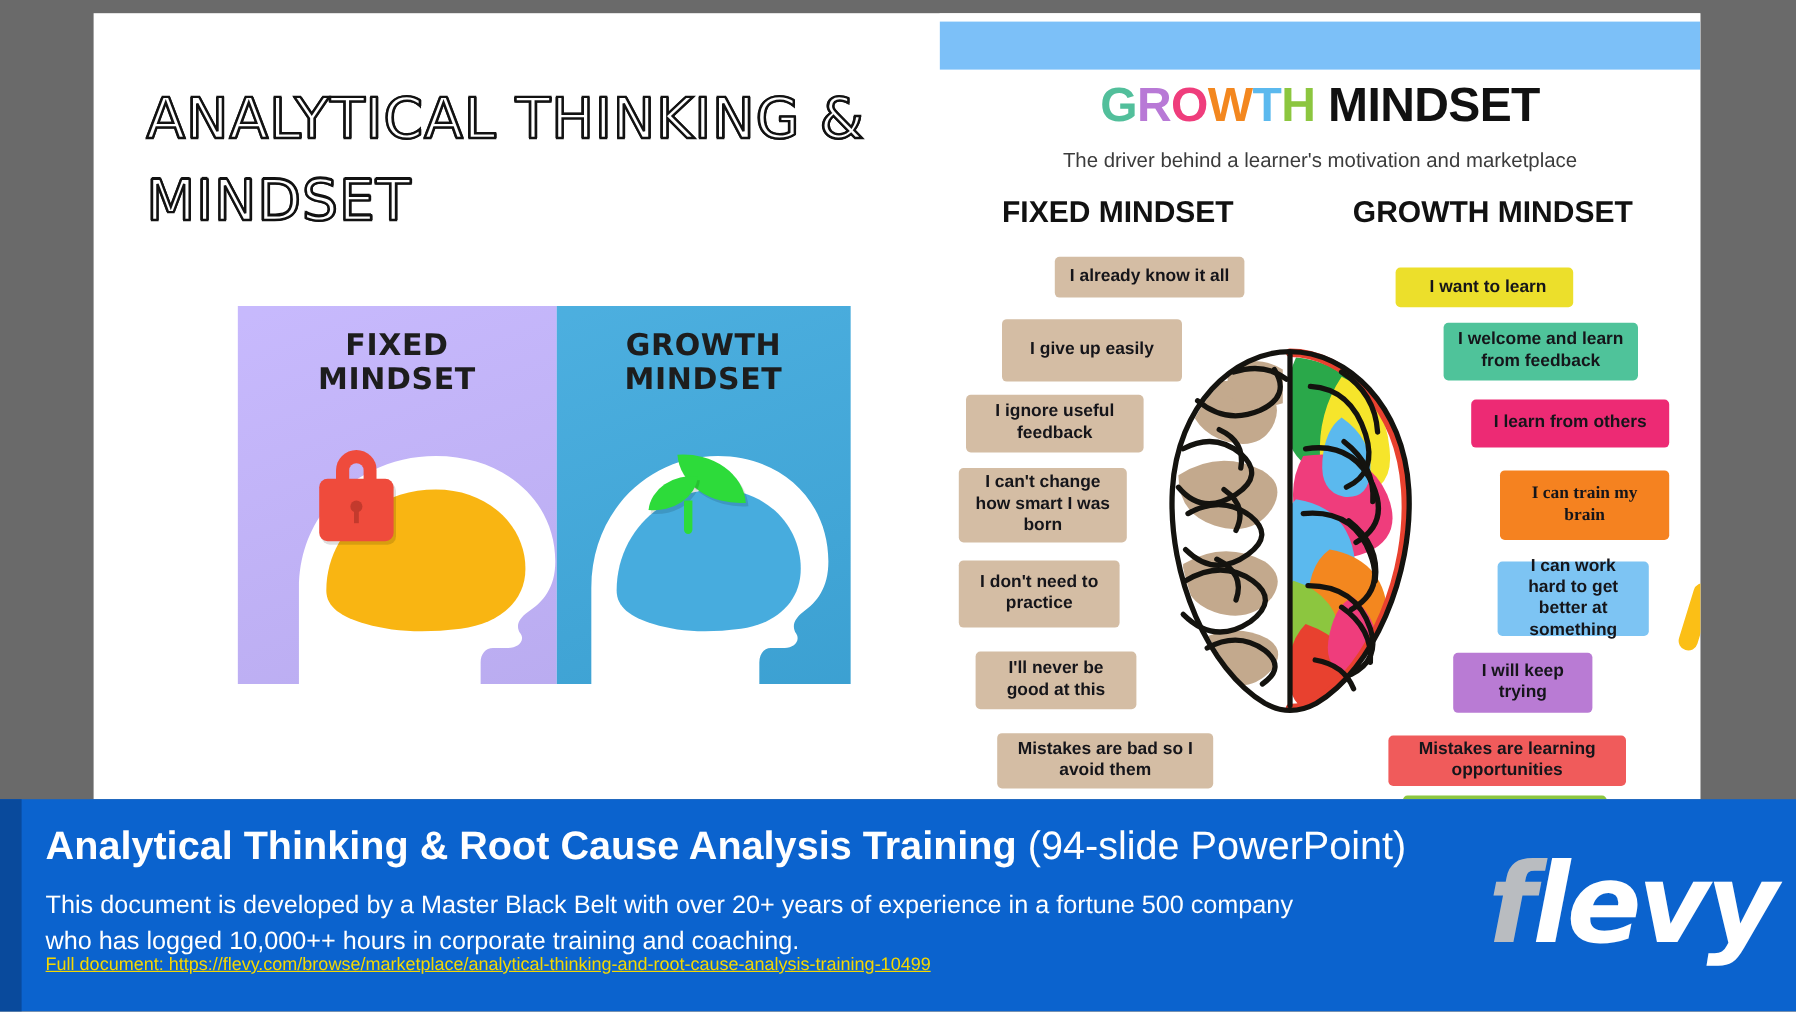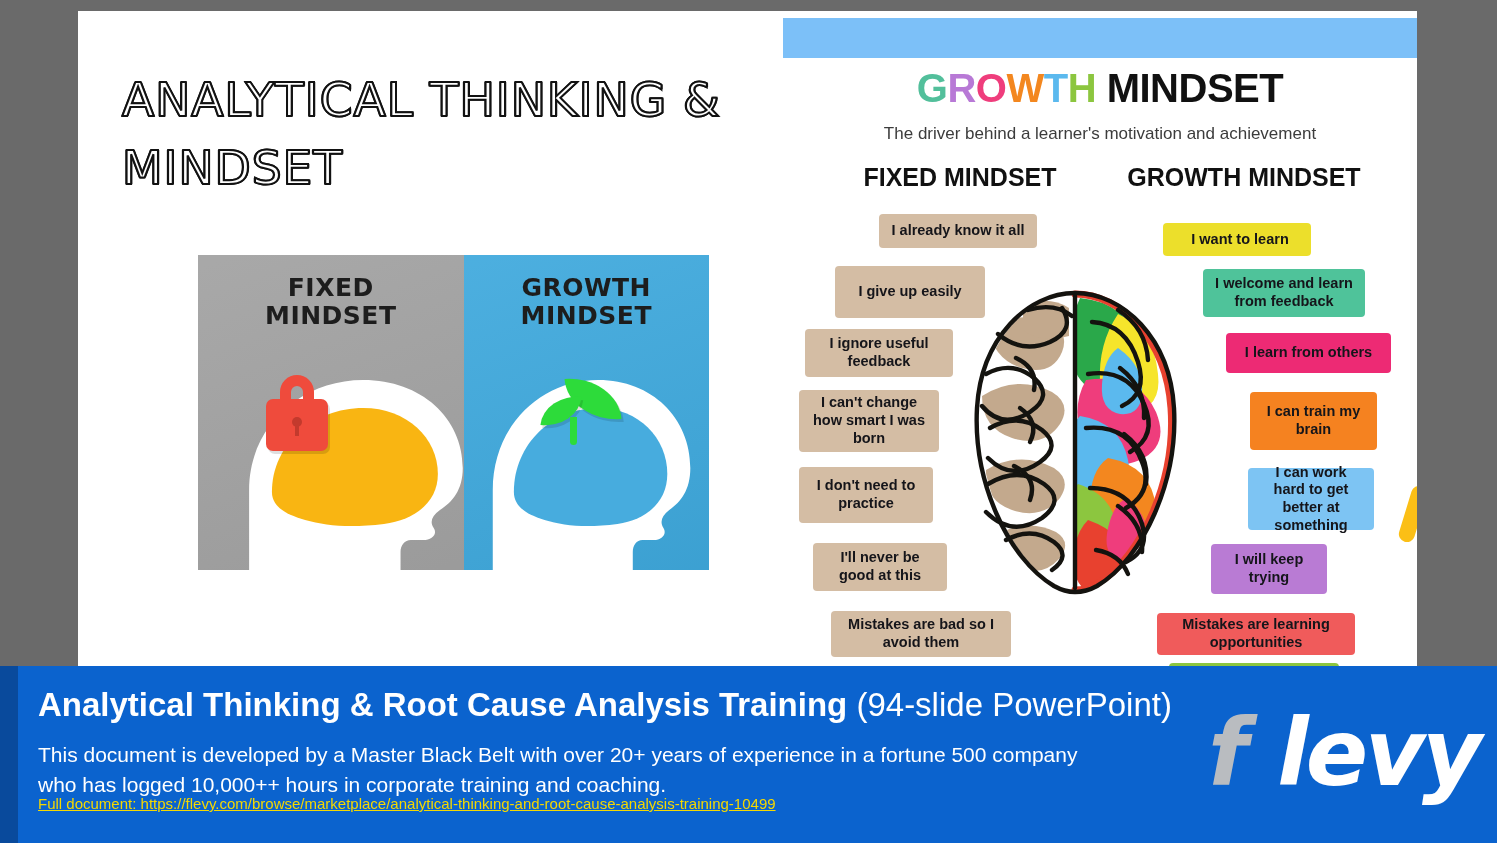--- a/index.html
+++ b/index.html
@@ -25,21 +25,21 @@
     text-shadow:
        1.2px 0 0 #111, -1.2px 0 0 #111,
        0 1.2px 0 #111, 0 -1.2px 0 #111;
   }
   
   #mindset-photo{
     position:absolute;left:120px;top:244px;width:511px;height:315px;
     display:flex;overflow:hidden;
   }
   .mp{position:relative;width:50%;height:100%;overflow:hidden;}
-  .mp.fixed{background:#a3a3a3;padding-left:20px;}
+  .mp.fixed{background:#c4b5fd;padding-left:20px;}
   .mp.fixed::after{content:"";position:absolute;inset:0;
     background:linear-gradient(160deg,rgba(255,255,255,.06),rgba(0,0,0,.05));}
   .mp.growth{background:#3fa9dd;}
   .mp.growth::after{content:"";position:absolute;inset:0;
     background:linear-gradient(160deg,rgba(255,255,255,.07),rgba(0,0,0,.05));}
   .mp-label{
     position:absolute;top:19px;left:0;right:0;text-align:center;
     font-family:"DejaVu Sans",sans-serif;font-weight:700;
     font-size:25px;line-height:1.12;letter-spacing:.5px;color:#1d1d1d;
     text-transform:uppercase;z-index:4;
@@ -77,21 +77,21 @@
      font-size:40px;letter-spacing:-.5px;white-space:nowrap;}
   #info-heading .g1{color:#52bf9b;}
   #info-heading .g2{color:#b879d6;}
   #info-heading .g3{color:#ef3d7c;}
   #info-heading .g4{color:#f3871f;}
   #info-heading .g5{color:#5bb9ee;}
   #info-heading .g6{color:#8cc63f;}
   #info-heading .blk{color:#111;}
   #info-sub{position:absolute;top:113px;left:0;width:100%;text-align:center;
      font-size:17px;color:#3c3c3c;font-family:"Liberation Sans",sans-serif;}
-  #col-head-fixed{position:absolute;top:152px;left:52px;width:250px;text-align:center;
+  #col-head-fixed{position:absolute;top:152px;left:52px;width:250px;
      font-size:25px;font-weight:700;color:#111;}
   #col-head-growth{position:absolute;top:152px;left:316px;width:290px;text-align:center;
      font-size:25px;font-weight:700;color:#111;}
 
   
   #brain{position:absolute;left:185px;top:277px;width:215px;height:310px;}
   .chip{
     position:absolute;border-radius:4px;
     font-family:"Liberation Sans",sans-serif;font-weight:700;
     font-size:14.5px;line-height:1.22;color:#15151a;
@@ -110,21 +110,21 @@
   #banner-title{position:absolute;left:38px;top:20px;font-size:33px;color:#fff;white-space:nowrap;}
   #banner-title .bold{font-weight:700;}
   #banner-title .light{font-weight:300;margin-top:12px;}
   #banner-desc{position:absolute;left:38px;top:74px;width:1050px;
       font-size:21px;line-height:1.42;color:#fff;}
   #banner-link{position:absolute;left:38px;top:129px;font-size:15px;color:#f5d800;}
   #logo{position:absolute;right:18px;top:42px;font-size:92px;font-weight:700;
       font-style:italic;letter-spacing:-3px;line-height:1;
       font-family:"DejaVu Sans",sans-serif;}
   #logo .f{color:#b9bcc0;}
-  #logo .levy{color:#ffffff;margin-left:32px;}
+  #logo .levy{color:#ffffff;}
 </style>
 </head>
 <body>
 
 <div id="slide">
 
   <div id="slide-title">Analytical Thinking &amp; Mindset</div>
 
   <div id="mindset-photo">
 
@@ -167,21 +167,21 @@
   </div>
 
   <div id="infographic">
 
     <div id="info-topbar"></div>
 
     <div id="info-heading">
       <span class="g1">G</span><span class="g2">R</span><span class="g3">O</span><span class="g4">W</span><span class="g5">T</span><span class="g6">H</span><span class="blk">&nbsp;</span><span class="blk">MINDSET</span>
     </div>
 
-    <div id="info-sub">The driver behind a learner's motivation and achievement</div>
+    <div id="info-sub">The driver behind a learner's motivation and marketplace</div>
 
     <div id="col-head-fixed">FIXED MINDSET</div>
     <div id="col-head-growth">GROWTH MINDSET</div>
 
     <div id="brain">
       <svg viewBox="0 0 215 310" width="215" height="310" aria-hidden="true">
         <defs>
           <clipPath id="cL">
               <path d="M107 6 C62 6 16 50 12 120 C8 190 40 268 86 296 C95 301 101 302 107 302 Z"></path>
             </clipPath>
@@ -246,21 +246,21 @@
     <div class="chip fixed" style="left:52px;top:255px;width:150px;height:52px;">I give up easily</div>
     <div class="chip fixed" style="left:22px;top:318px;width:148px;height:48px;">I ignore useful feedback</div>
     <div class="chip fixed" style="left:16px;top:379px;width:140px;height:62px;">I can't change how smart I was born</div>
     <div class="chip fixed" style="left:30px;top:532px;width:134px;height:48px;">I'll never be good at this</div>
     <div class="chip fixed" style="left:16px;top:456px;width:134px;height:56px;">I don't need to practice</div>
     <div class="chip fixed" style="left:48px;top:600px;width:180px;height:46px;">Mistakes are bad so I avoid them</div>
 
     <div class="chip" style="left:380px;top:212px;width:148px;height:33px;background:#ecdf2b;padding-left:16px;">I want to learn</div>
     <div class="chip" style="left:420px;top:258px;width:162px;height:48px;background:#4fc39a;">I welcome and learn from feedback</div>
     <div class="chip" style="left:443px;top:322px;width:165px;height:40px;background:#ed2a74;">I learn from others</div>
-    <div class="chip" style="left:467px;top:381px;width:127px;height:58px;background:#f58220;">I can train my brain</div>
+    <div class="chip" style="left:467px;top:381px;width:141px;height:58px;background:#f58220;font-family:Liberation Serif, serif;">I can train my brain</div>
     <div class="chip" style="left:465px;top:457px;width:126px;height:62px;background:#7dc4f3;">I can work hard to get better at something</div>
     <div class="chip" style="left:428px;top:533px;width:116px;height:50px;background:#b97bd4;">I will keep trying</div>
     <div class="chip" style="left:374px;top:602px;width:198px;height:42px;background:#f05b5b;">Mistakes are learning opportunities</div>
     <div class="chip" style="left:386px;top:652px;width:170px;height:30px;background:#8cc63f;"></div>
   </div>
 
   <div id="slash"></div>
 </div>
 
 <div id="banner">

